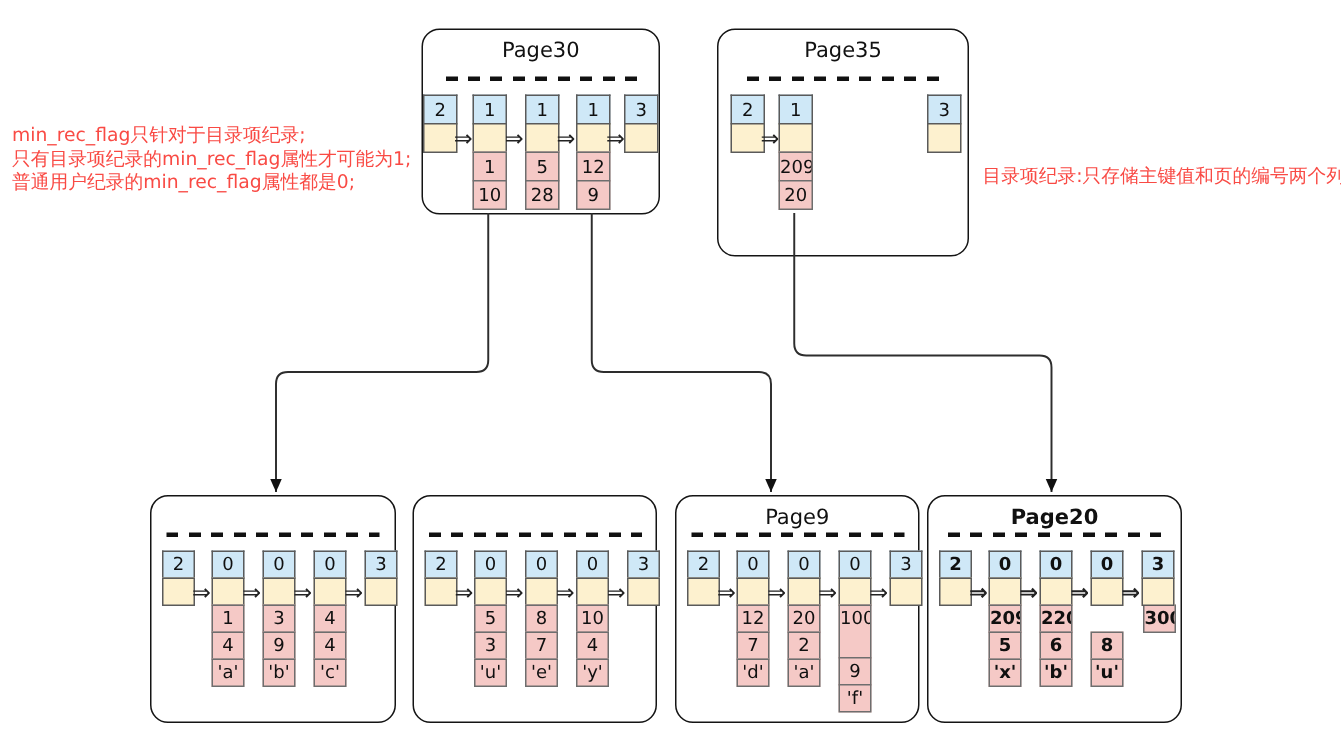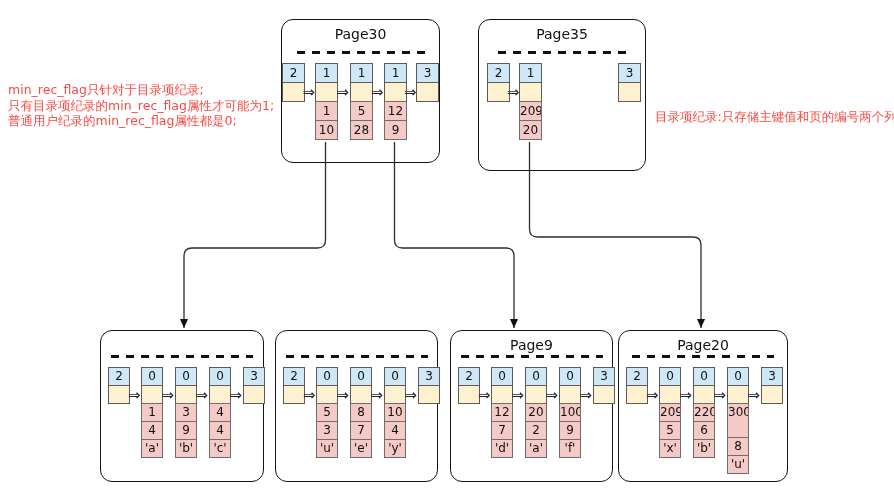--- a/index.html
+++ b/index.html
@@ -1,26 +1,26 @@
 <!DOCTYPE html>
 <html><head>
 <meta charset="utf-8">
 <style>
   html,body{margin:0;padding:0;background:#fff;}
   #canvas{
     position:relative;width:894px;height:492px;background:#fff;overflow:hidden;
     font-family:"DejaVu Sans","Liberation Sans",sans-serif;color:#111;
   }
   .page{position:absolute;background:#fff;border:1.4px solid #141414;border-radius:12px;box-sizing:border-box;}
-  #page30{left:281px;top:19px;width:159px;height:144px;}
+  #page30{left:281px;top:19px;width:159px;height:124px;}
   #page35{left:478px;top:19px;width:168px;height:152px;}
   #page10{left:100px;top:330px;width:164px;height:152px;}
   #page28{left:275px;top:330px;width:163px;height:152px;}
   #page9 {left:450px;top:330px;width:163px;height:152px;}
-  #page20{left:618px;top:330px;width:170px;height:152px;}
+  #page20{left:618px;top:330px;width:170px;height:152px;font-weight:bold;}
   .page-title{position:absolute;top:6px;left:0;right:0;text-align:center;font-size:14px;color:#111;}
   .dash{position:absolute;left:50%;transform:translateX(-50%);height:3px;
         background:repeating-linear-gradient(90deg,#111 0 8px,transparent 8px 15px);}
   .page-top .dash{top:31px;width:128px;}
   .page-bottom .dash{top:24px;width:142px;}
   .records{position:absolute;left:0;top:0;right:0;bottom:0;}
   .record-col{position:absolute;}
   .cell{box-sizing:border-box;border:1px solid #5a5a5a;width:100%;
         font-size:12px;text-align:center;overflow:hidden;color:#101010;}
   .cell + .cell{margin-top:-1px;}
@@ -204,21 +204,21 @@
           <div class="cell head" style="height: 19px; line-height: 17px;">0</div>
           <div class="cell body" style="height: 19px; line-height: 17px;"></div>
           <div class="cell data" style="height: 19px; line-height: 17px;">20</div>
           <div class="cell data" style="height: 19px; line-height: 17px;">2</div>
           <div class="cell data" style="height: 19px; line-height: 17px;">'a'</div>
         </div>
         <span class="link-arrow" style="left: 94.5px; top: 57px;">⇒</span>
         <div class="record-col" style="left: 108px; top: 36px; width: 22px;">
           <div class="cell head" style="height: 19px; line-height: 17px;">0</div>
           <div class="cell body" style="height: 19px; line-height: 17px;"></div>
-          <div class="cell data" style="height: 19px; line-height: 17px;">100</div>
+          <div class="cell data" style="height: 36px; line-height: 17px;">100</div>
           <div class="cell data" style="height: 19px; line-height: 17px;">9</div>
           <div class="cell data" style="height: 19px; line-height: 17px;">'f'</div>
         </div>
         <span class="link-arrow" style="left: 128.5px; top: 57px;">⇒</span>
         <div class="record-col" style="left: 142px; top: 36px; width: 22px;">
           <div class="cell head" style="height: 19px; line-height: 17px;">3</div>
           <div class="cell body" style="height: 19px; line-height: 17px;"></div>
         </div>
       </div>
   </div>
@@ -244,21 +244,21 @@
           <div class="cell head" style="height: 19px; line-height: 17px;">0</div>
           <div class="cell body" style="height: 19px; line-height: 17px;"></div>
           <div class="cell data" style="height: 19px; line-height: 17px;">220</div>
           <div class="cell data" style="height: 19px; line-height: 17px;">6</div>
           <div class="cell data" style="height: 19px; line-height: 17px;">'b'</div>
         </div>
         <span class="link-arrow" style="left: 94.5px; top: 57px;">⇒</span>
         <div class="record-col" style="left: 108px; top: 36px; width: 22px;">
           <div class="cell head" style="height: 19px; line-height: 17px;">0</div>
           <div class="cell body" style="height: 19px; line-height: 17px;"></div>
-          <div class="cell data" style="height: 35px; line-height: 17px;">300</div>
+          <div class="cell data" style="height: 19px; line-height: 17px; margin-left: 35px;">300</div>
           <div class="cell data" style="height: 19px; line-height: 17px;">8</div>
           <div class="cell data" style="height: 19px; line-height: 17px;">'u'</div>
         </div>
         <span class="link-arrow" style="left: 128.5px; top: 57px;">⇒</span>
         <div class="record-col" style="left: 142px; top: 36px; width: 22px;">
           <div class="cell head" style="height: 19px; line-height: 17px;">3</div>
           <div class="cell body" style="height: 19px; line-height: 17px;"></div>
         </div>
       </div>
   </div>

